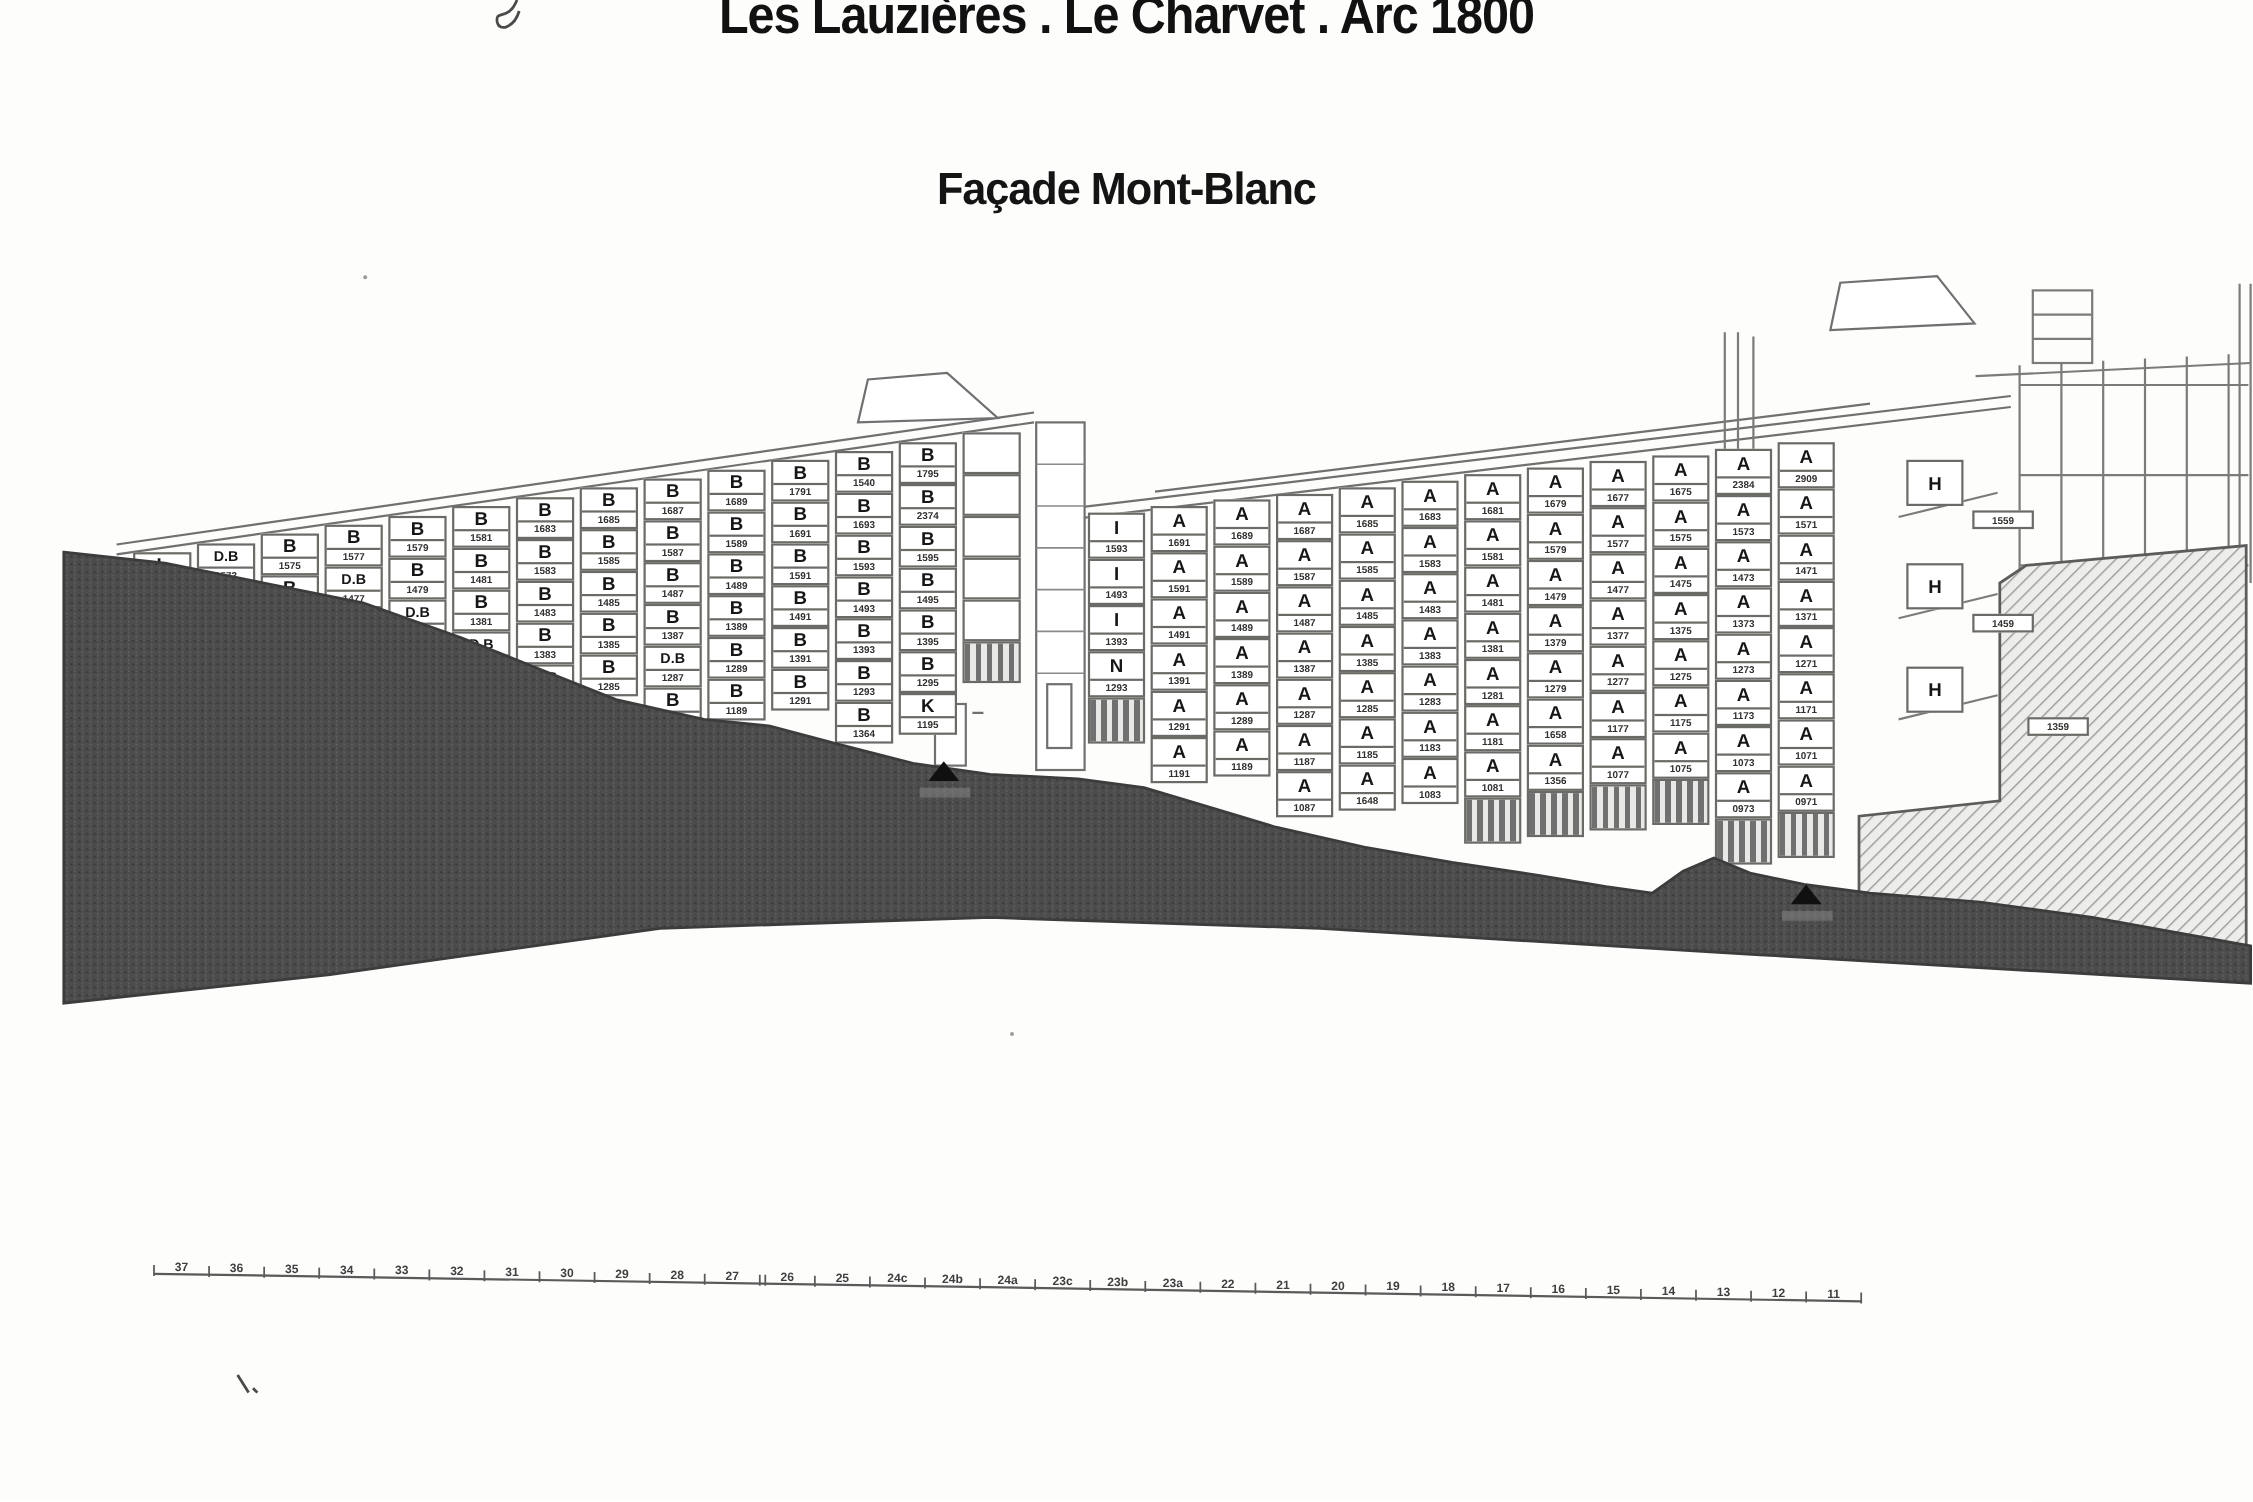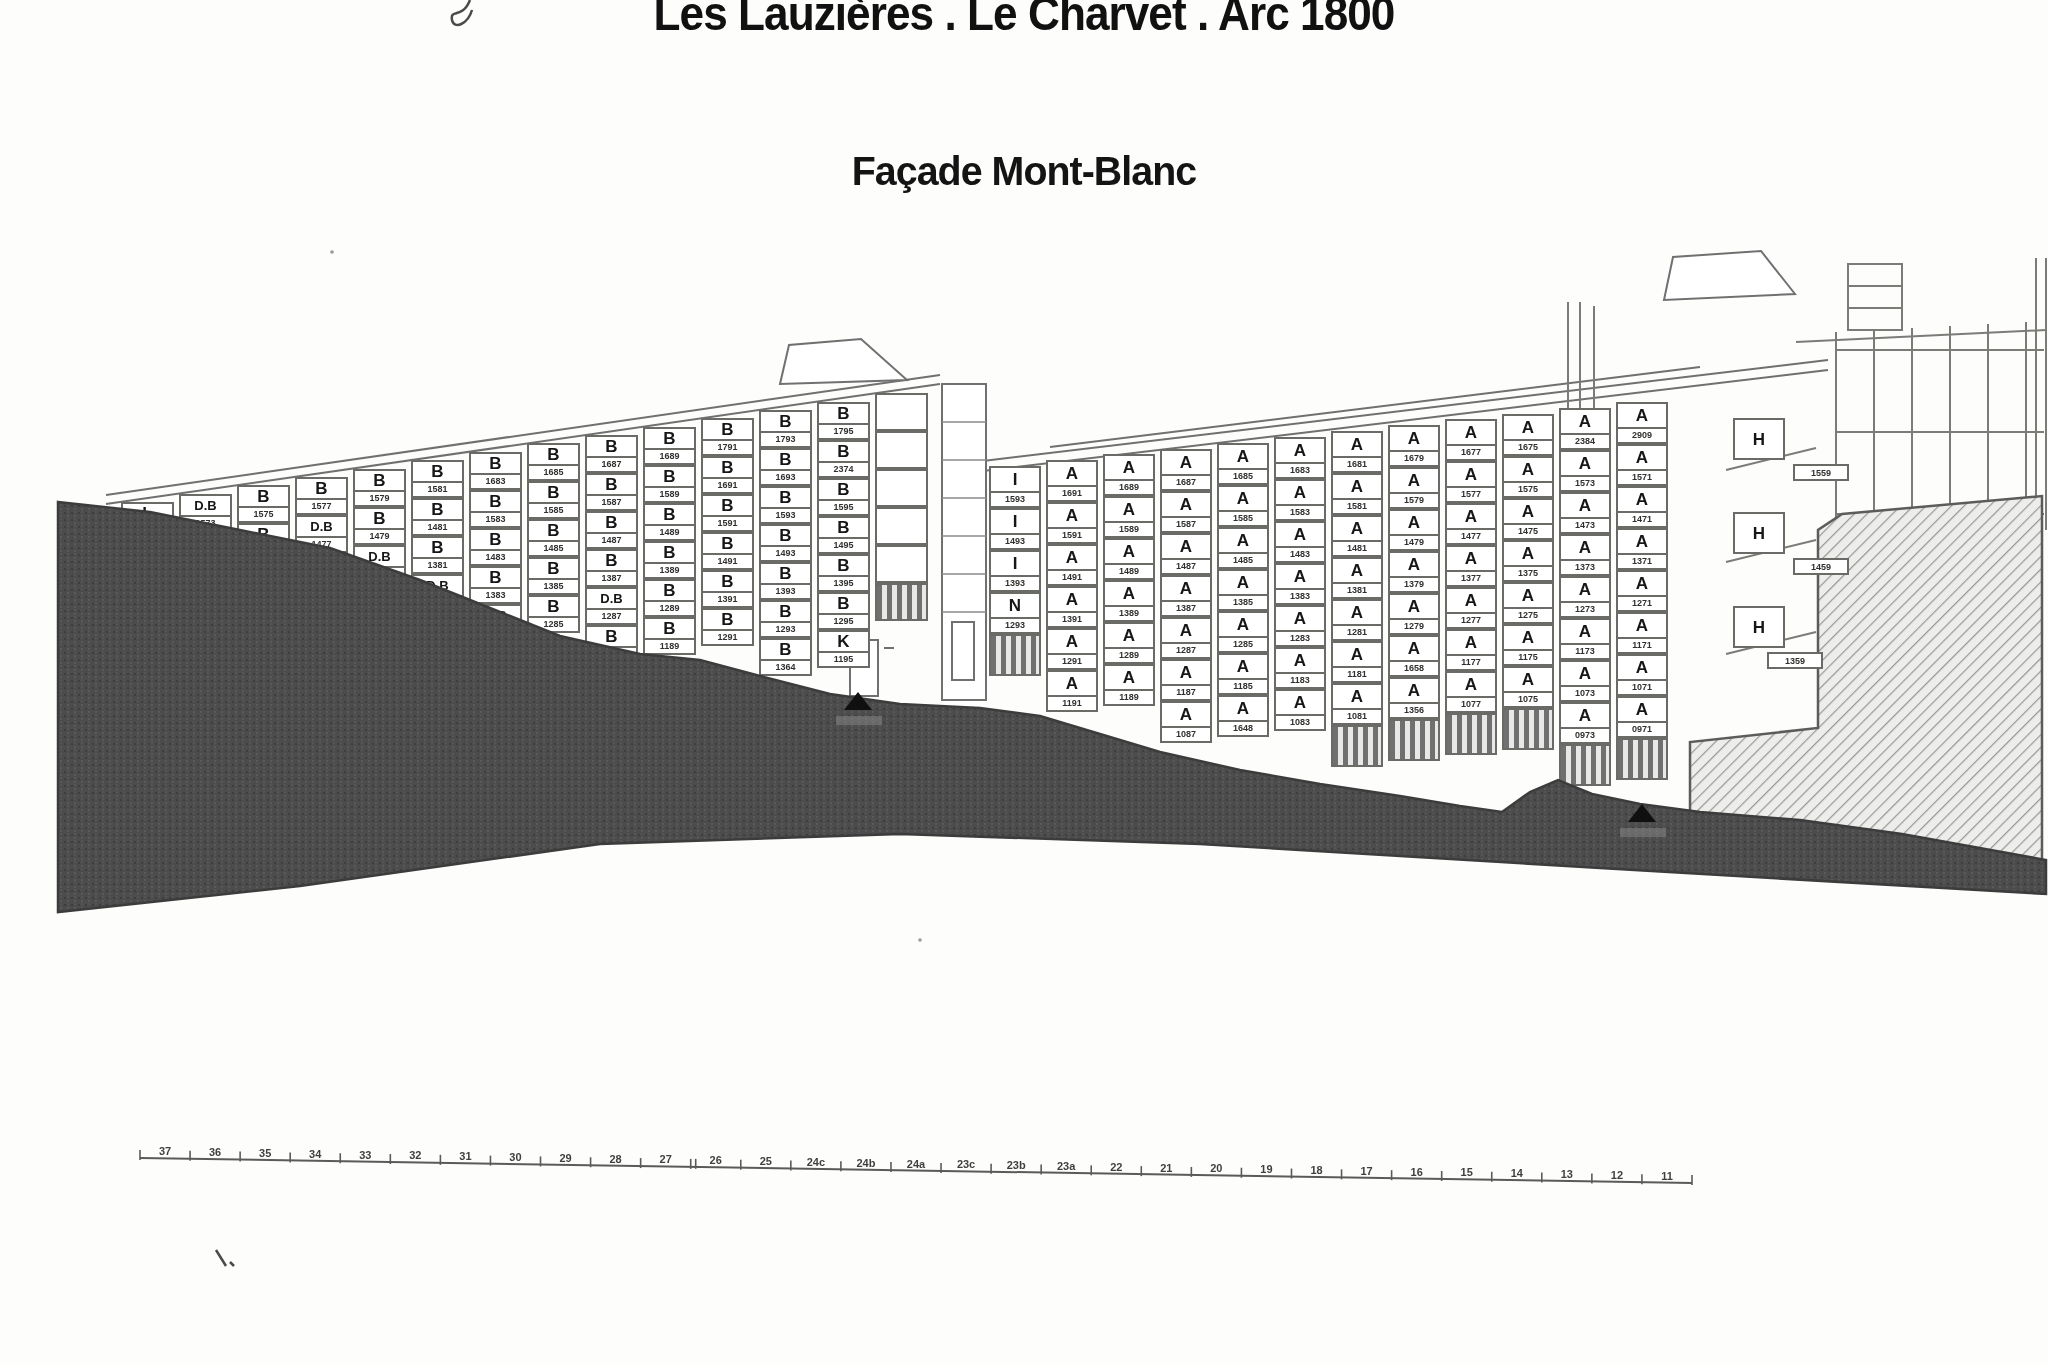--- a/index.html
+++ b/index.html
@@ -243,21 +243,21 @@
       <div class="unit" style="left: 701px; top: 570px; width: 53px; height: 38px;">
         <div class="u-letter">B</div>
         <div class="u-num">1391</div>
       </div>
       <div class="unit" style="left: 701px; top: 608px; width: 53px; height: 38px;">
         <div class="u-letter">B</div>
         <div class="u-num">1291</div>
       </div>
       <div class="unit" style="left: 759px; top: 410px; width: 53px; height: 38px;">
         <div class="u-letter">B</div>
-        <div class="u-num">1793</div>
+        <div class="u-num">1540</div>
       </div>
       <div class="unit" style="left: 759px; top: 448px; width: 53px; height: 38px;">
         <div class="u-letter">B</div>
         <div class="u-num">1693</div>
       </div>
       <div class="unit" style="left: 759px; top: 486px; width: 53px; height: 38px;">
         <div class="u-letter">B</div>
         <div class="u-num">1593</div>
       </div>
       <div class="unit" style="left: 759px; top: 524px; width: 53px; height: 38px;">
@@ -655,21 +655,21 @@
         <div class="u-letter">H</div>
       </div>
       <div class="hnum" style="left: 1793px; top: 464px; width: 56px; height: 17px;">1559</div>
       <div class="unit" style="left: 1733px; top: 512px; width: 52px; height: 42px;">
         <div class="u-letter">H</div>
       </div>
       <div class="hnum" style="left: 1793px; top: 558px; width: 56px; height: 17px;">1459</div>
       <div class="unit" style="left: 1733px; top: 606px; width: 52px; height: 42px;">
         <div class="u-letter">H</div>
       </div>
-      <div class="hnum" style="left: 1767px; top: 652px; width: 56px; height: 17px;">1359</div>
+      <div class="hnum" style="left: 1843px; top: 652px; width: 56px; height: 17px;">1359</div>
     </div>
 
   <svg id="fg" class="svglayer" viewBox="0 0 2048 1365">
     <path d="M58,502 L150,512 L240,530 L330,548 L420,580 L500,612 L560,636 L640,654 L700,660 L760,676 L830,694 L900,704 L980,708 L1040,716 L1100,734 L1160,752 L1240,770 L1320,784 L1400,796 L1460,806 L1502,812 L1530,792 L1558,780 L1592,794 L1640,804 L1700,812 L1800,820 L1902,834 L2046,860
          L2046,894 L1600,868 L1200,844 L900,834 L600,844 L300,886 L58,912 Z" fill="url(#stipple)" stroke="#3c3c3c" stroke-width="2.5"></path>
     <g>
       <path d="M844,710 L872,710 L858,692 Z" fill="#101010"></path>
       <rect x="836" y="716" width="46" height="9" fill="#8a8a8a" opacity="0.5"></rect>
       <path d="M1628,822 L1656,822 L1642,804 Z" fill="#101010"></path>
       <rect x="1620" y="828" width="46" height="9" fill="#8a8a8a" opacity="0.5"></rect>

